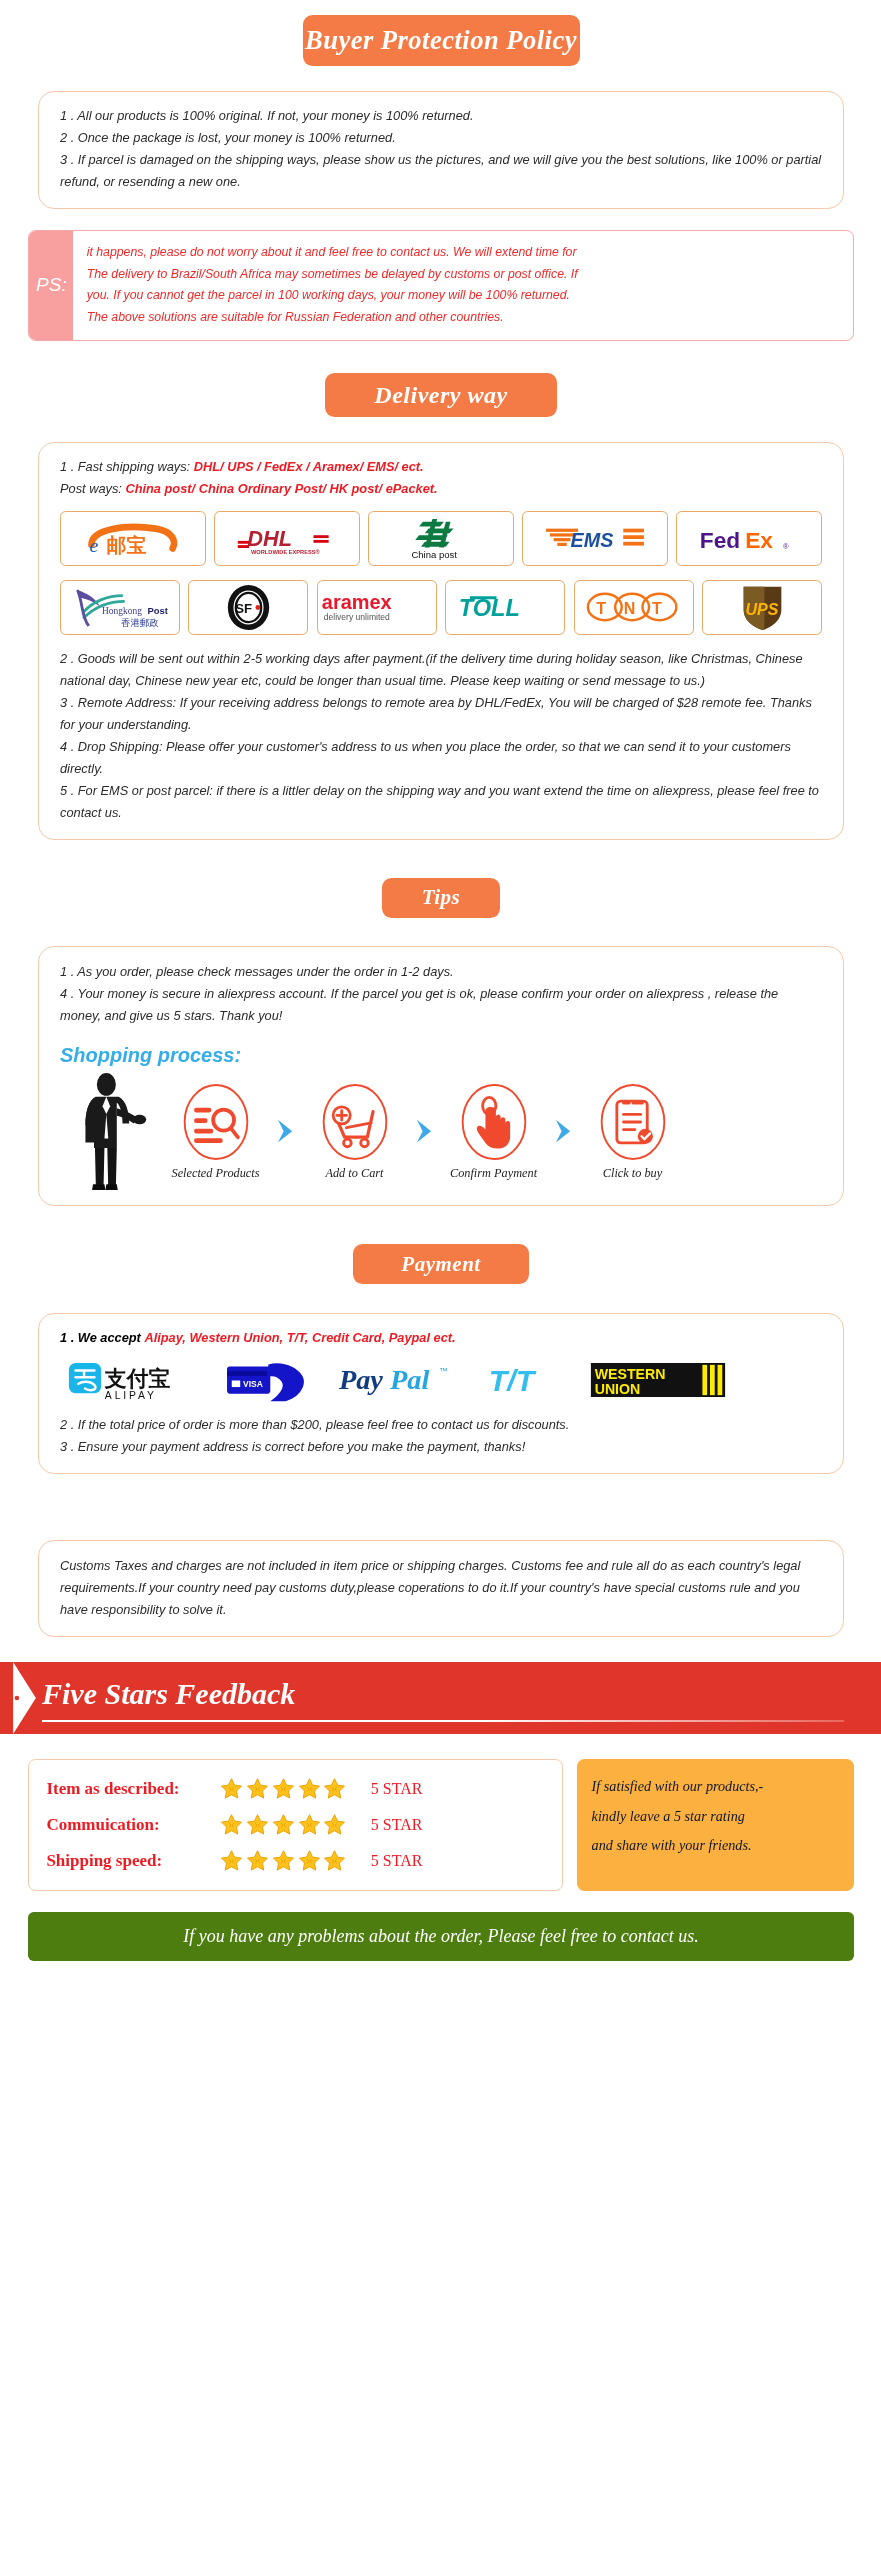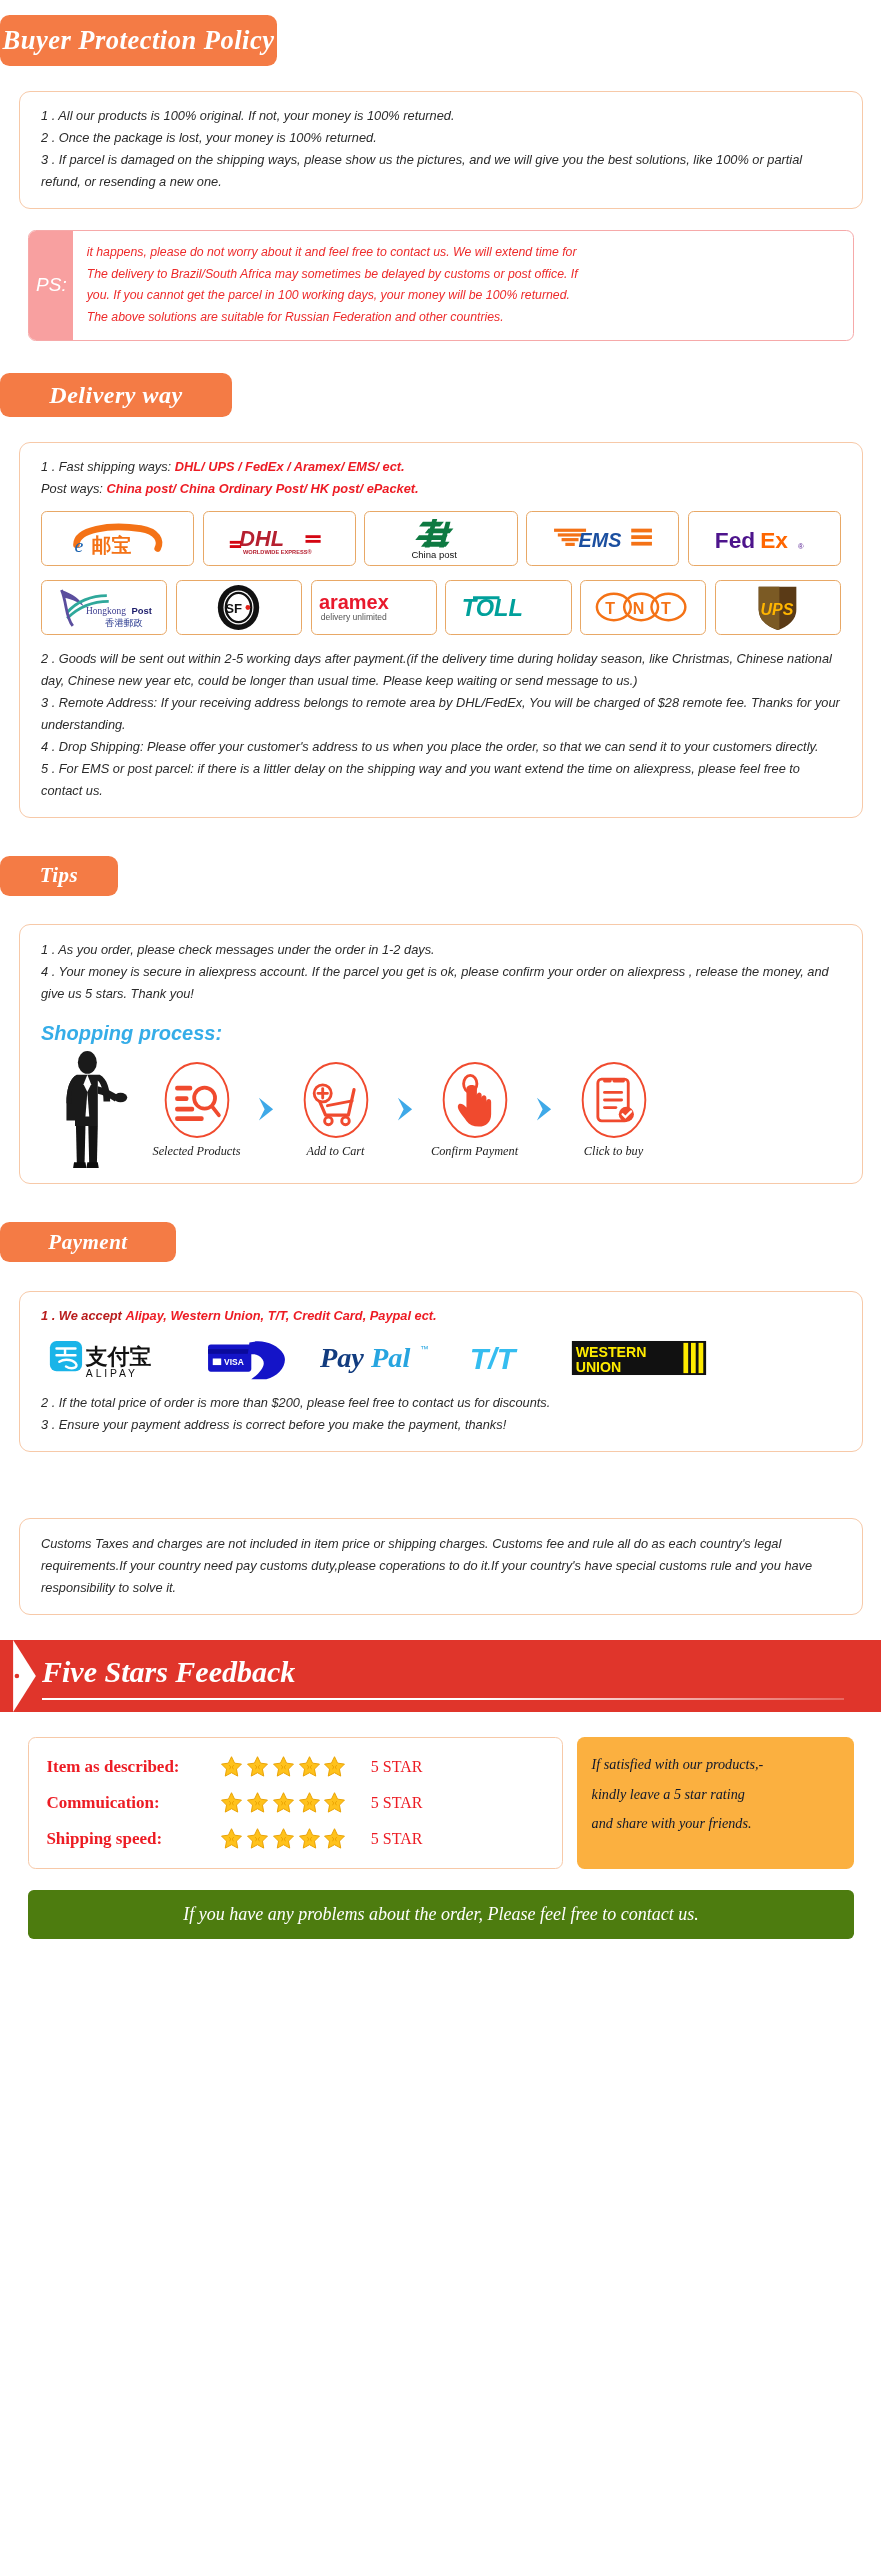--- a/index.html
+++ b/index.html
@@ -6,21 +6,21 @@
   html, body {
     width: 882px;
     background: #ffffff;
     font-family: "Liberation Sans", sans-serif;
   }
   body { width: 882px; height: 2576px; position: relative; overflow: hidden; }
 
   .page { width: 882px; padding: 0; }
 
   
-  .pill-wrap { display: flex; }
+  .pill-wrap { display: flex; justify-content: center; }
   .pill {
     background: #F47B45;
     color: #ffffff;
     border-radius: 9.5px;
     font-family: "Liberation Serif", serif;
     font-style: italic;
     font-weight: bold;
     text-align: center;
     letter-spacing: 0.5px;
     line-height: 1;
@@ -29,23 +29,23 @@
     justify-content: center;
   }
   .pill.p-buyer  { width: 277px; height: 51px; font-size: 26.5px; margin-top: 15px;}
   .pill.p-del    { width: 232px; height: 44px; font-size: 24px; }
   .pill.p-tips   { width: 118px; height: 40px; font-size: 21px; }
   .pill.p-pay    { width: 176px; height: 40px; font-size: 21px; }
   .pill.p-cust   { width: 216px; height: 42px; font-size: 23px; }
 
   
   .card {
-    margin: 0 19px;
+    margin: 0 38px;
     border: 0.9px solid #F7C9A8;
-    border-radius: 11px;
+    border-radius: 16px;
     background: #fff;
     padding: 13.3px 21px 15px 21px;
   }
   .line {
     font-family: "Liberation Sans", sans-serif;
     font-style: italic;
     font-size: 12.8px;
     color: #2b2b2b;
     line-height: 1.72;
   }
@@ -469,21 +469,21 @@
 
   <div class="sp-40"></div>
 
   <div class="pill-wrap">
     <div class="pill p-pay">Payment</div>
   </div>
   <div class="sp-30"></div>
 
   <div class="card">
     <div class="line">
-      <span style="color:#b91c1c;font-weight:bold;">1 . We accept</span>
+      <span style="color:#000000;font-weight:bold;">1 . We accept</span>
       <span class="hl">Alipay, Western Union, T/T, Credit Card, Paypal ect.</span>
     </div>
 
     <div class="pay-row">
       <div class="pay-cell" style="width:152px">
         <svg width="142" height="42" viewBox="0 0 150 44">
           <rect x="2" y="4" width="34" height="32" rx="7" fill="#19B4E8"></rect>
           <path d="M9 12 h20 M18 12 v6 M9 19 h20" stroke="#fff" stroke-width="2.6" stroke-linecap="round"></path>
           <path d="M12 26 C18 22,28 24,30 29 C31 33,24 34,19 31" fill="none" stroke="#fff" stroke-width="2.6" stroke-linecap="round"></path>
           <text x="40" y="28" font-family="DejaVu Sans, sans-serif" font-size="23" font-weight="bold" fill="#111">支付宝</text>

